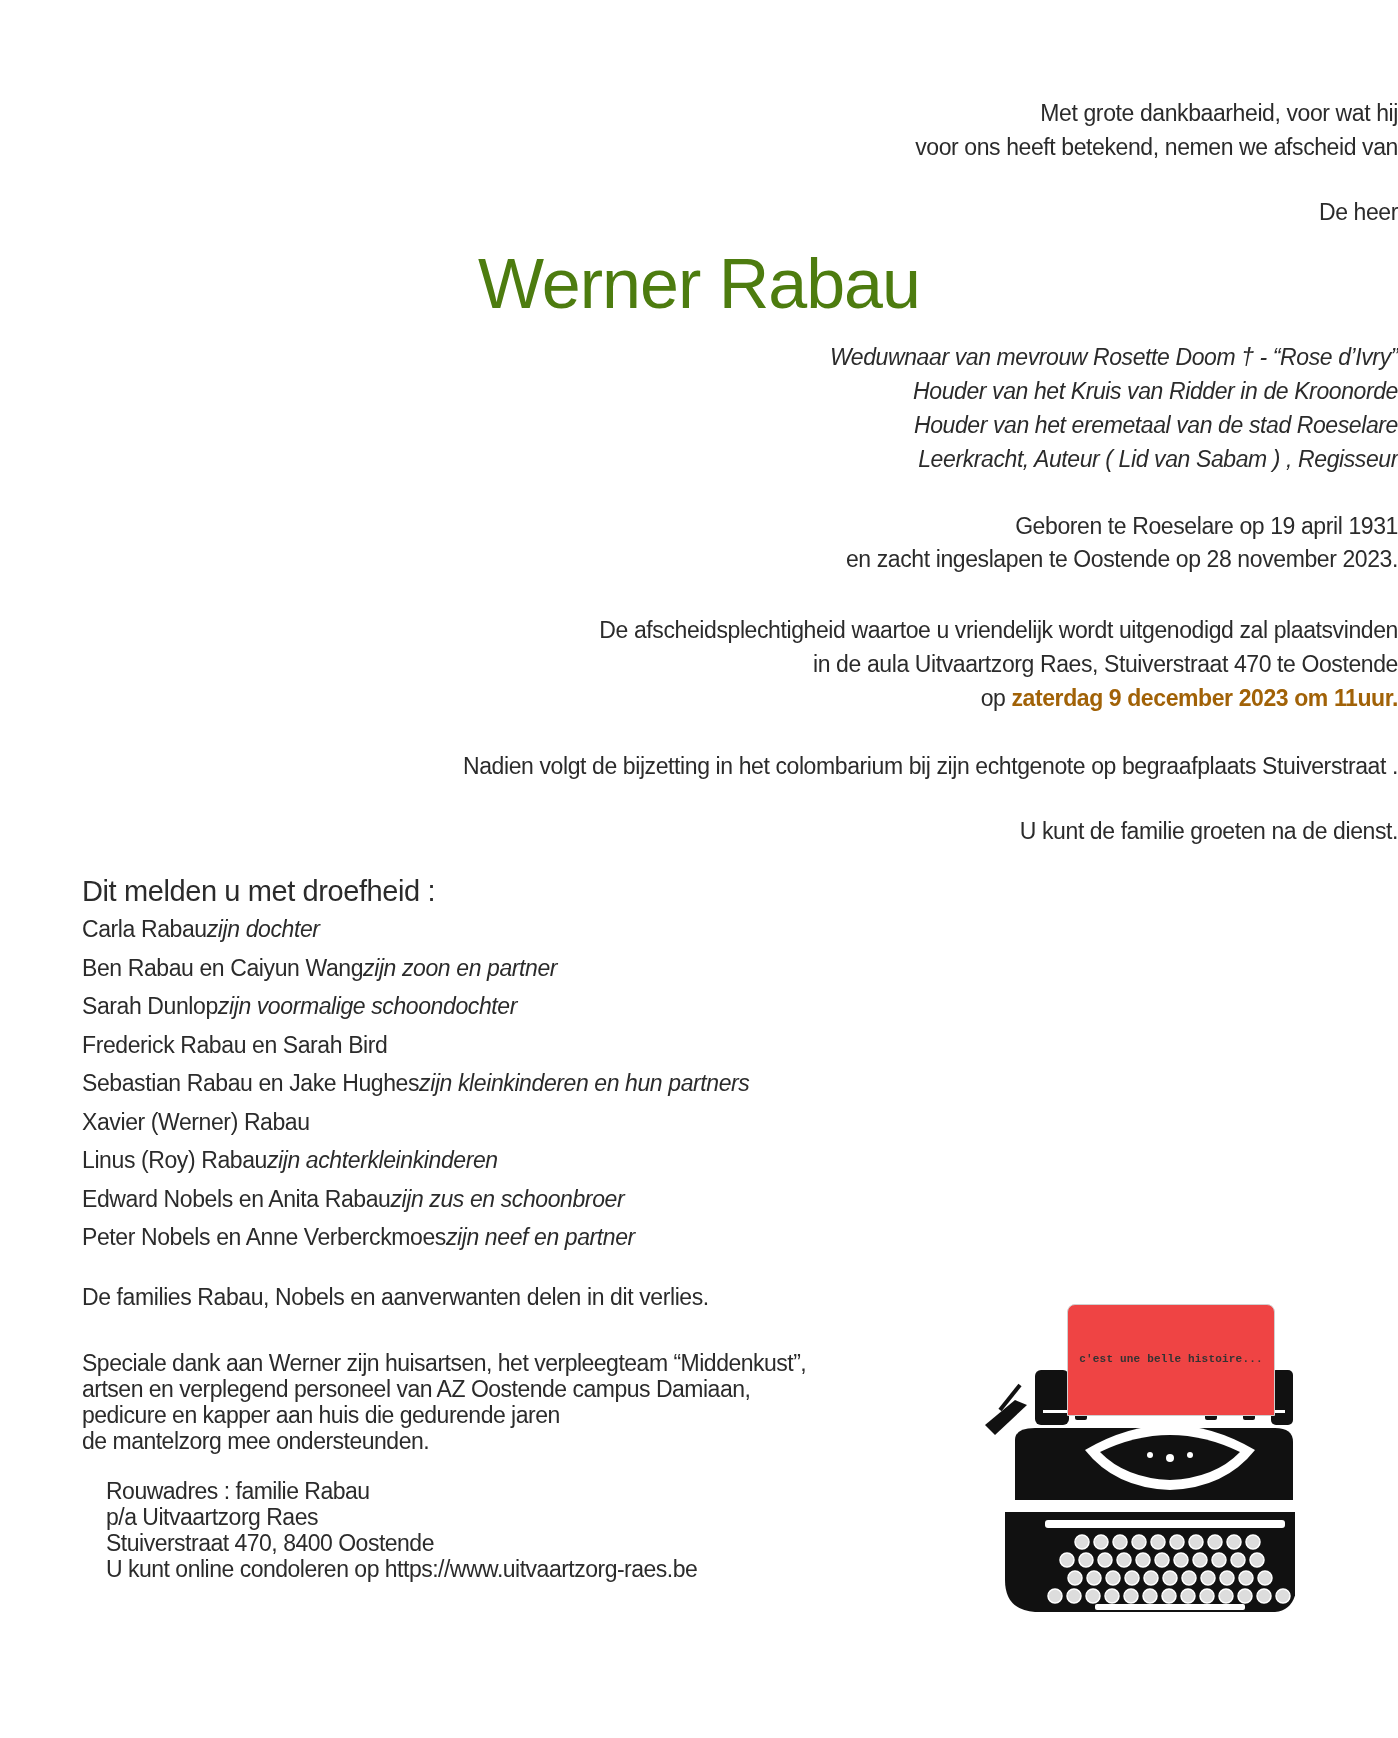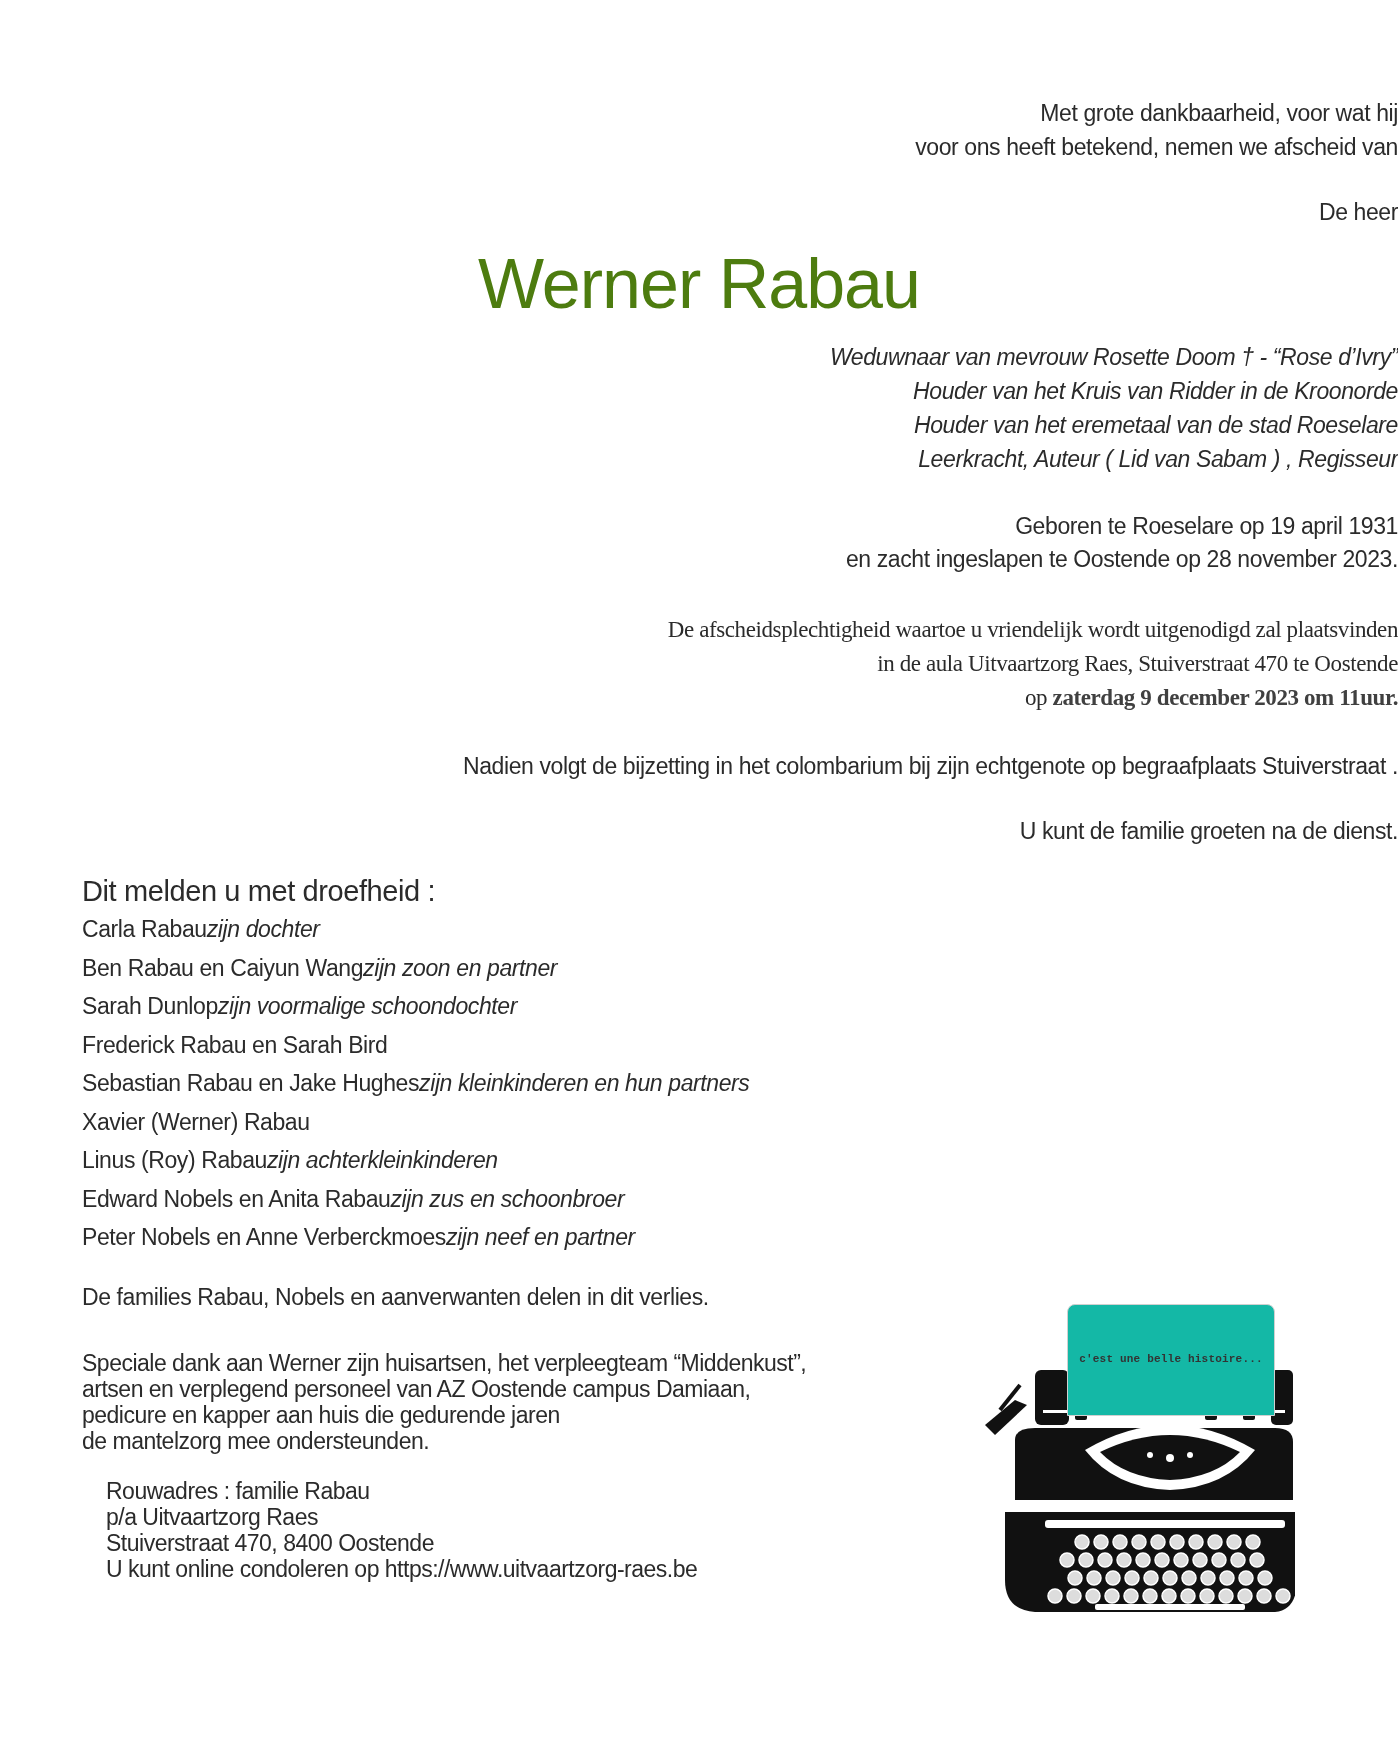--- a/index.html
+++ b/index.html
@@ -46,23 +46,23 @@
       letter-spacing: -1px;
       font-weight: 300;
       color: #4d7c0f;
     }
     .honors { top: 340px; }
     .honors .line {
       font-style: italic;
       line-height: 34px;
     }
     .dates { top: 510px; }
-    .ceremony { top: 613px; font-family: Liberation Serif, serif; }
+    .ceremony { top: 613px; }
     .ceremony .line { line-height: 34px; }
-    .bold { font-weight: 600; color: #404040; }
+    .bold { font-weight: 600; color: #a16207; }
     .burial { top: 750px; }
     .greet { top: 815px; }
 
     .family {
       position: absolute;
       left: 82px;
       top: 872px;
       width: 1230px;
     }
     .family-heading {
@@ -120,21 +120,21 @@
       top: 1290px;
       width: 320px;
       height: 330px;
     }
     .paper {
       position: absolute;
       left: 92px;
       top: 14px;
       width: 206px;
       height: 110px;
-      background: #14b8a6;
+      background: #ef4444;
       border: 1px solid #d0d0d0;
       border-radius: 8px 8px 0 0;
     }
     .paper-text {
       position: absolute;
       left: 0;
       width: 206px;
       top: 48px;
       text-align: center;
       font-family: "Liberation Mono", "DejaVu Sans Mono", monospace;

